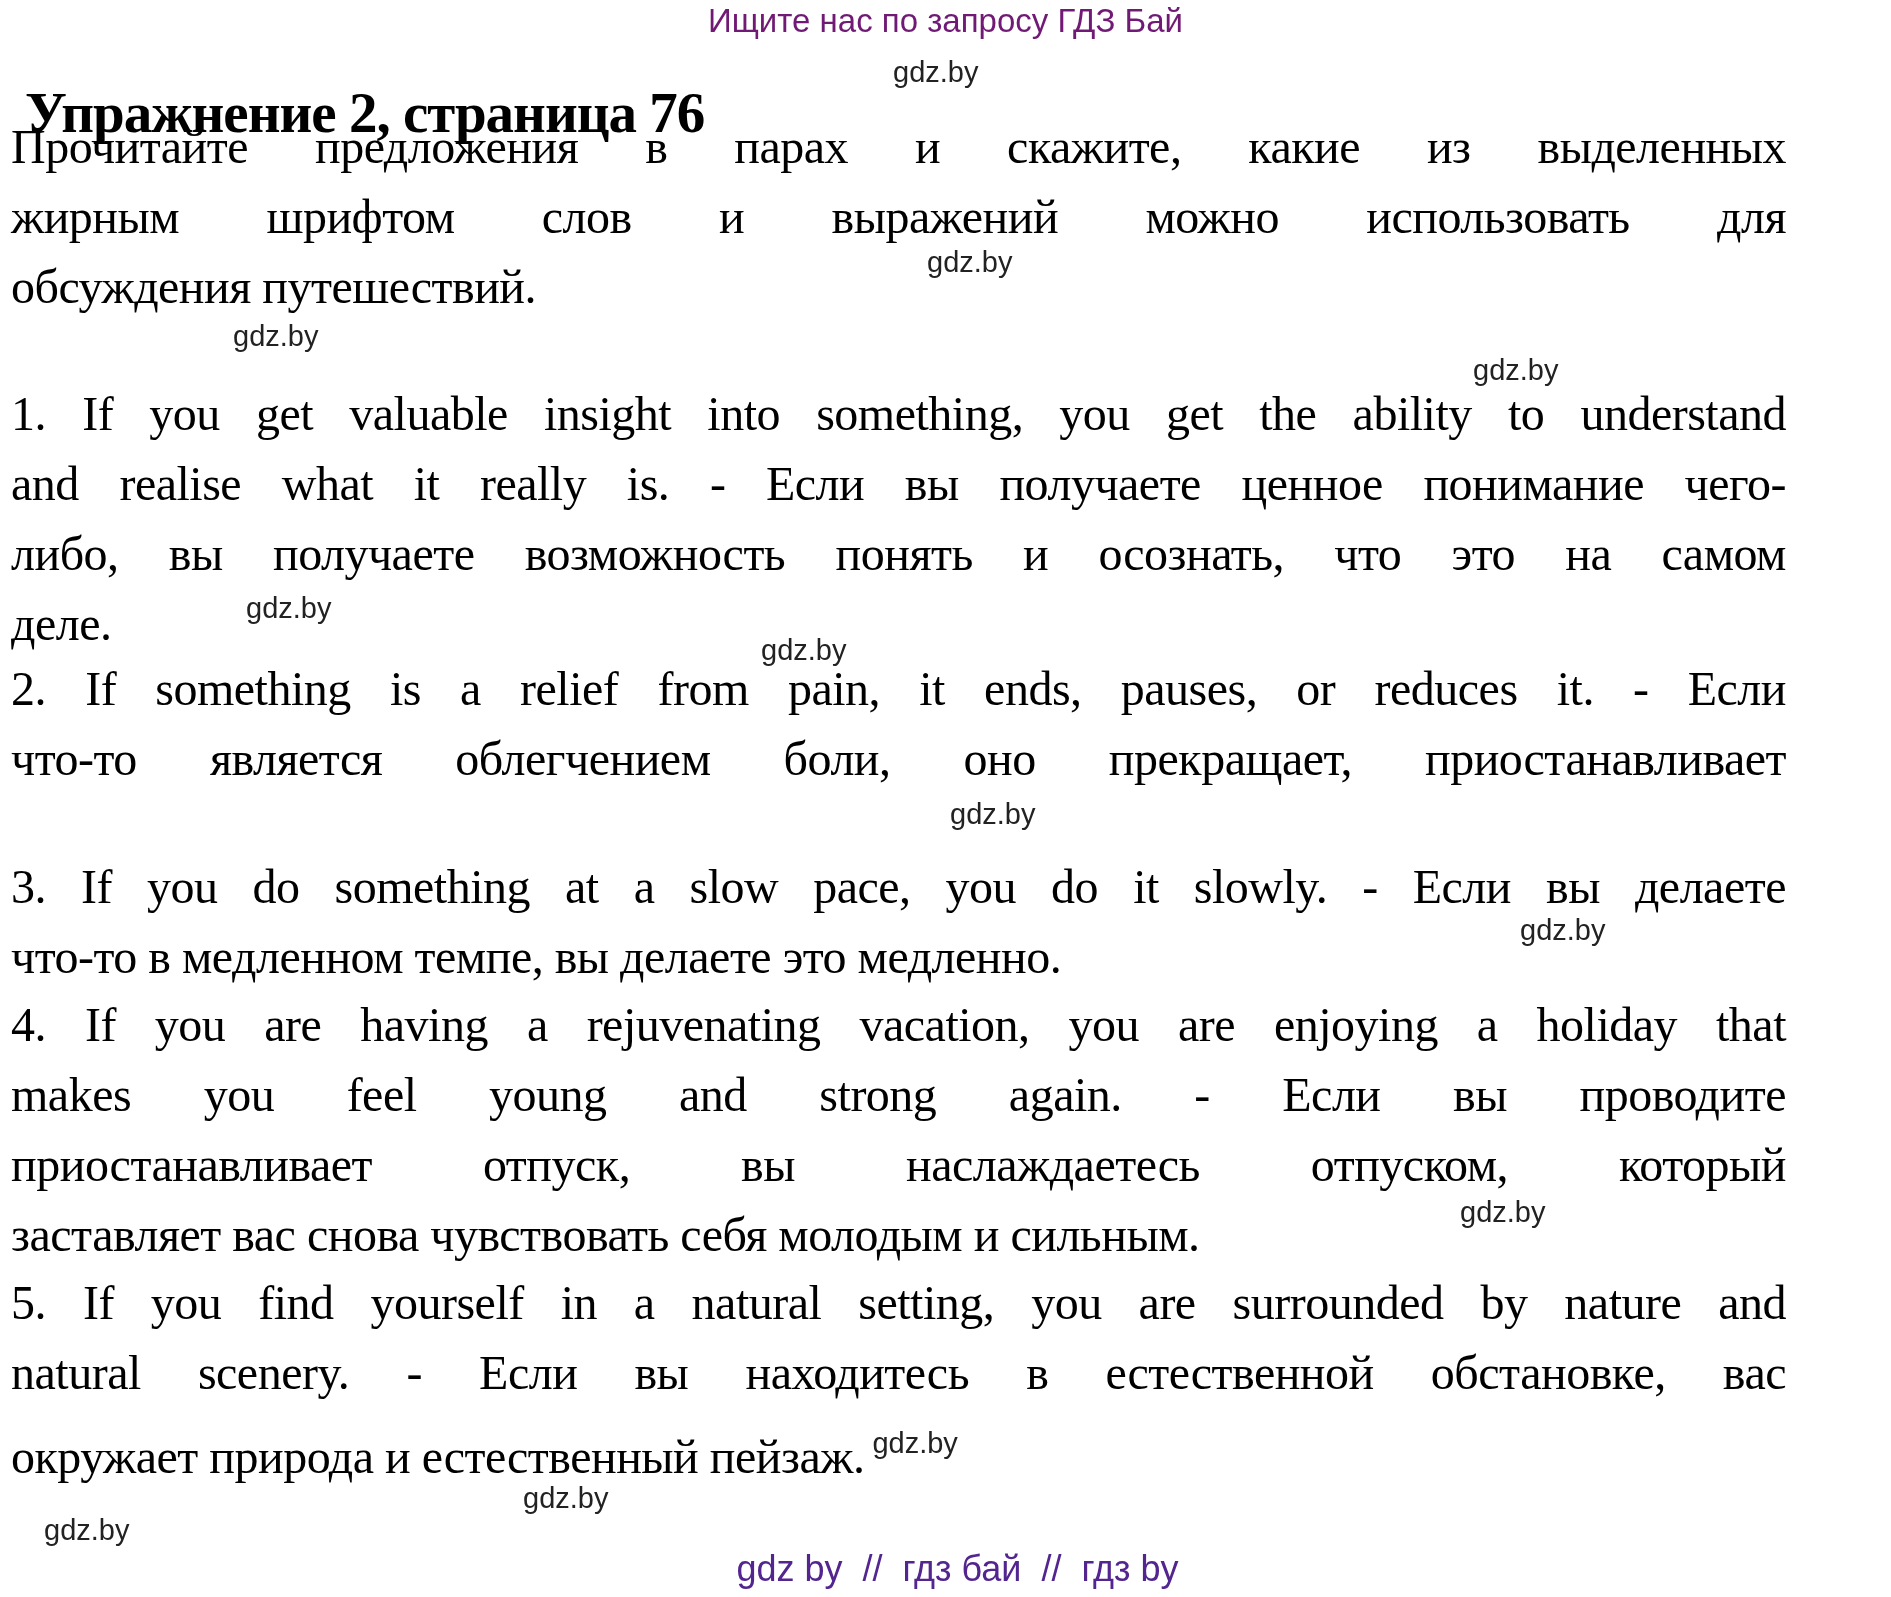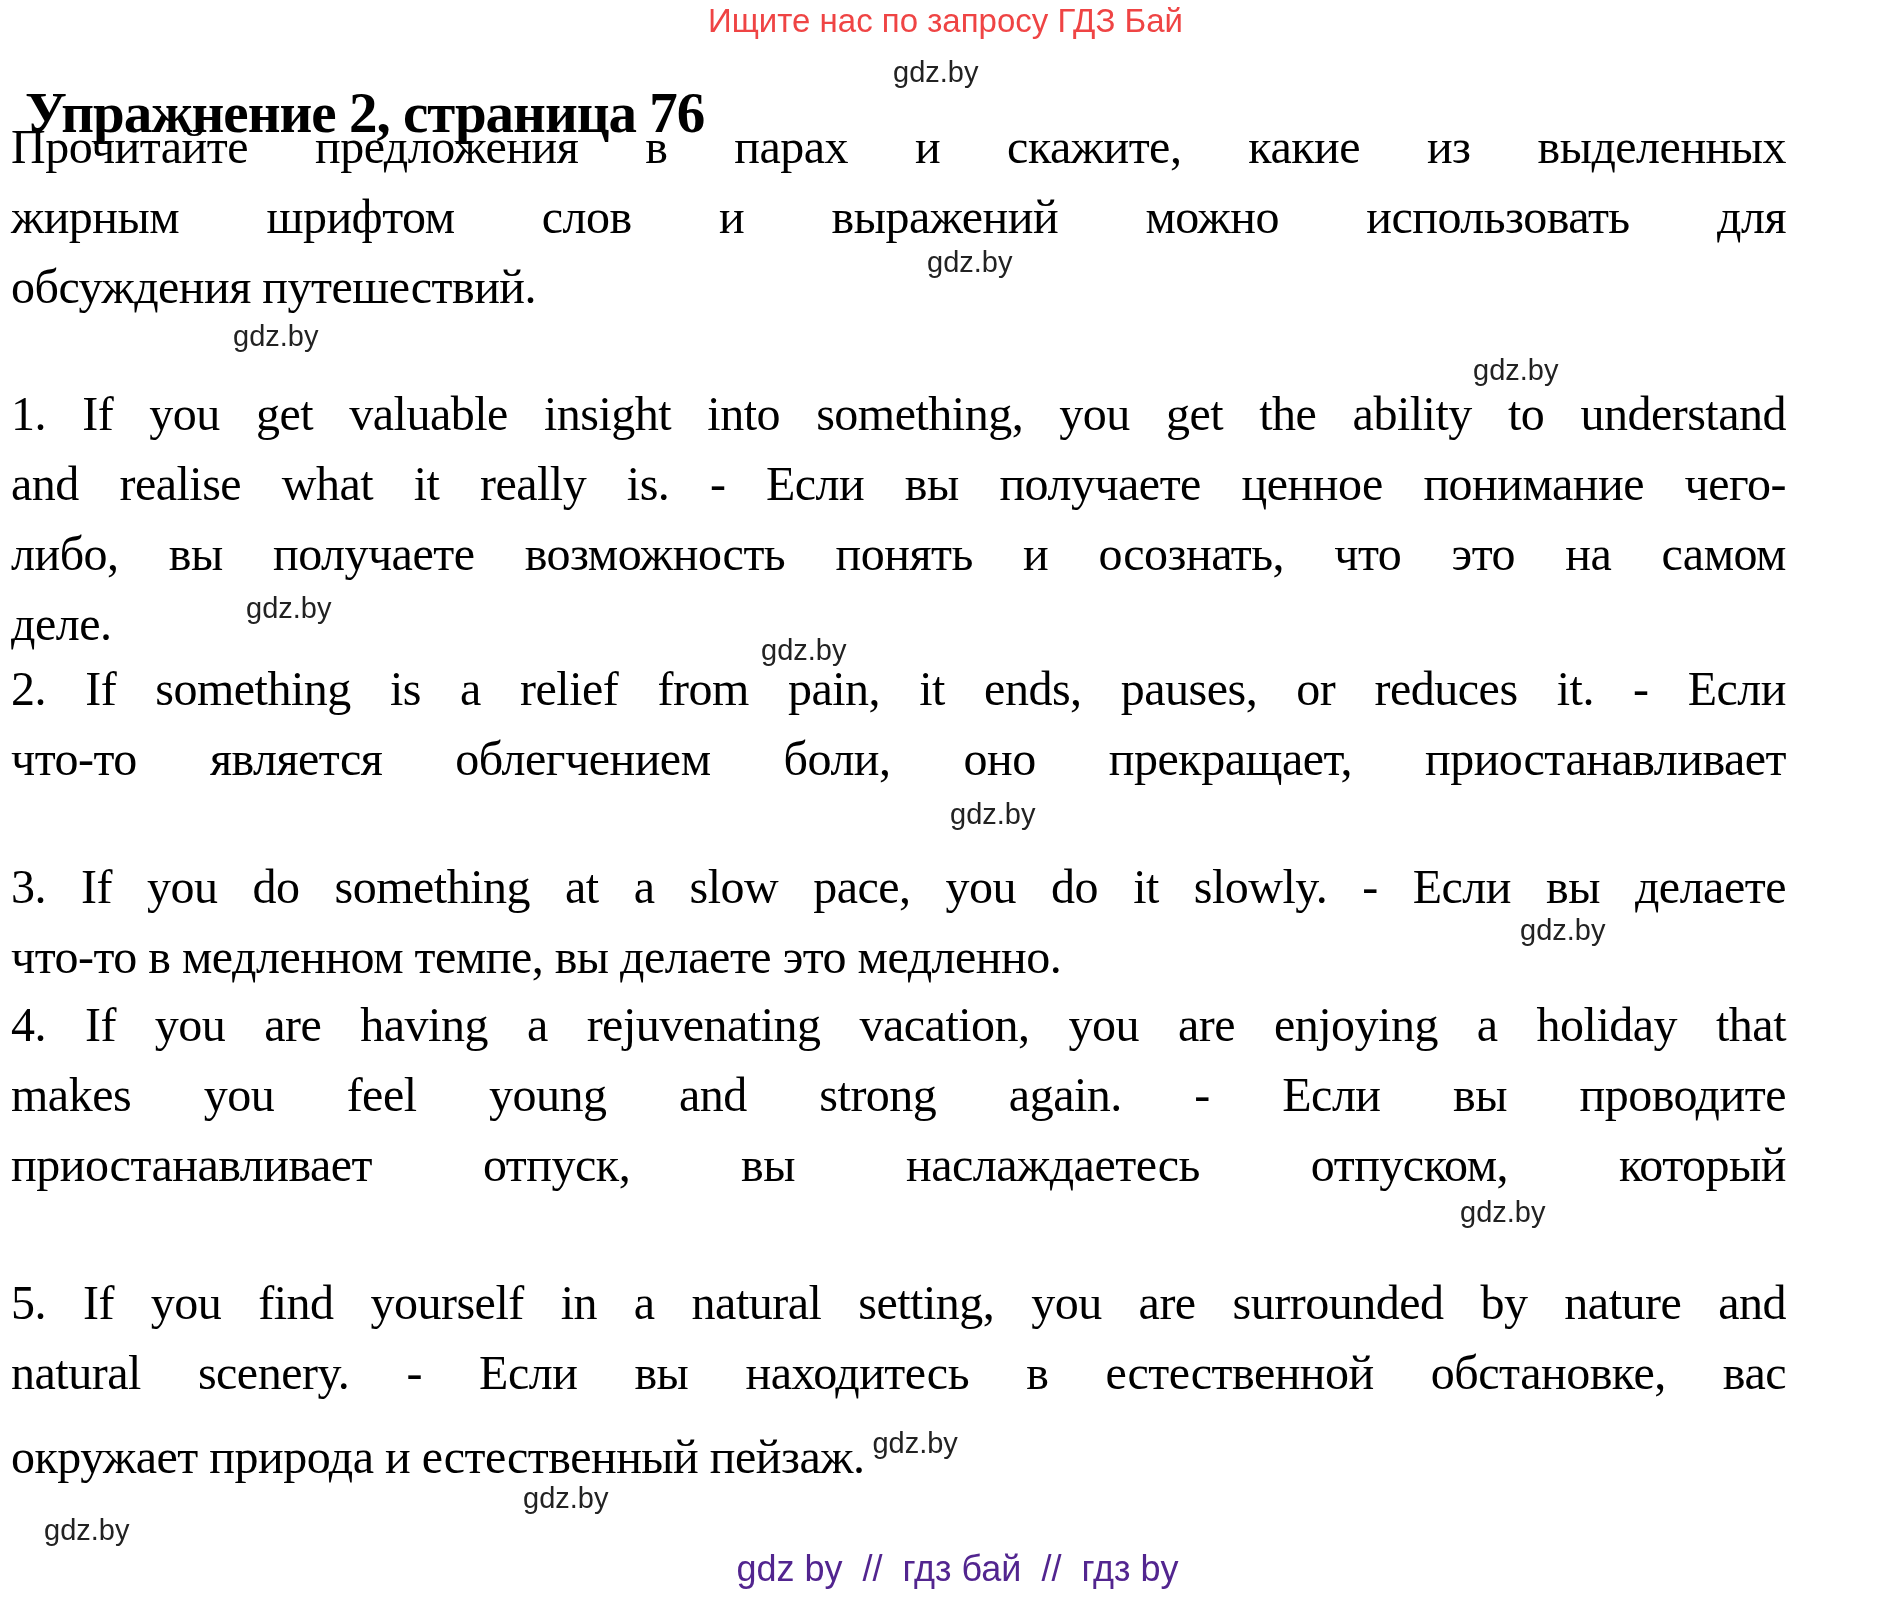--- a/index.html
+++ b/index.html
@@ -8,21 +8,21 @@
     background: #ffffff;
     position: relative;
     font-family: "Liberation Serif", serif;
     color: #000000;
     overflow: hidden;
   }
   .promo {
     position: absolute; top: 2px; left: 0; width: 100%;
     text-align: center;
     font-family: "Liberation Sans", sans-serif;
-    font-size: 33px; color: #ef4444;
+    font-size: 33px; color: #701a75;
   }
   .heading {
     position: absolute; left: 25px; top: 42px;
     font-size: 57px; font-weight: bold;
     letter-spacing: -1px;
     white-space: nowrap;
   }
   .para {
     position: absolute; left: 11px; width: 1775px;
   }
@@ -94,20 +94,21 @@
 
 <div class="para" style="top:852px;">
   <div class="ln jl">3. If you do something at a slow pace, you do it slowly. - Если вы делаете</div>
   <div class="ln ll">что-то в медленном темпе, вы делаете это медленно.</div>
 </div>
 
 <div class="para" style="top:990px;">
   <div class="ln jl">4. If you are having a rejuvenating vacation, you are enjoying a holiday that</div>
   <div class="ln jl">makes you feel young and strong again. - Если вы проводите</div>
   <div class="ln jl">приостанавливает отпуск, вы наслаждаетесь отпуском, который</div>
+  <div class="ln ll">заставляет вас снова чувствовать себя молодым и сильным.</div>
 </div>
 
 <div class="para" style="top:1268px;">
   <div class="ln jl">5. If you find yourself in a natural setting, you are surrounded by nature and</div>
   <div class="ln jl">natural scenery. - Если вы находитесь в естественной обстановке, вас</div>
   <div class="ln ll"><span>окружает природа и естественный пейзаж.</span><span class="wm-sup">gdz.by</span></div>
 </div>
 
 <div class="footer">gdz by  //  гдз бай  //  гдз by</div>
 

